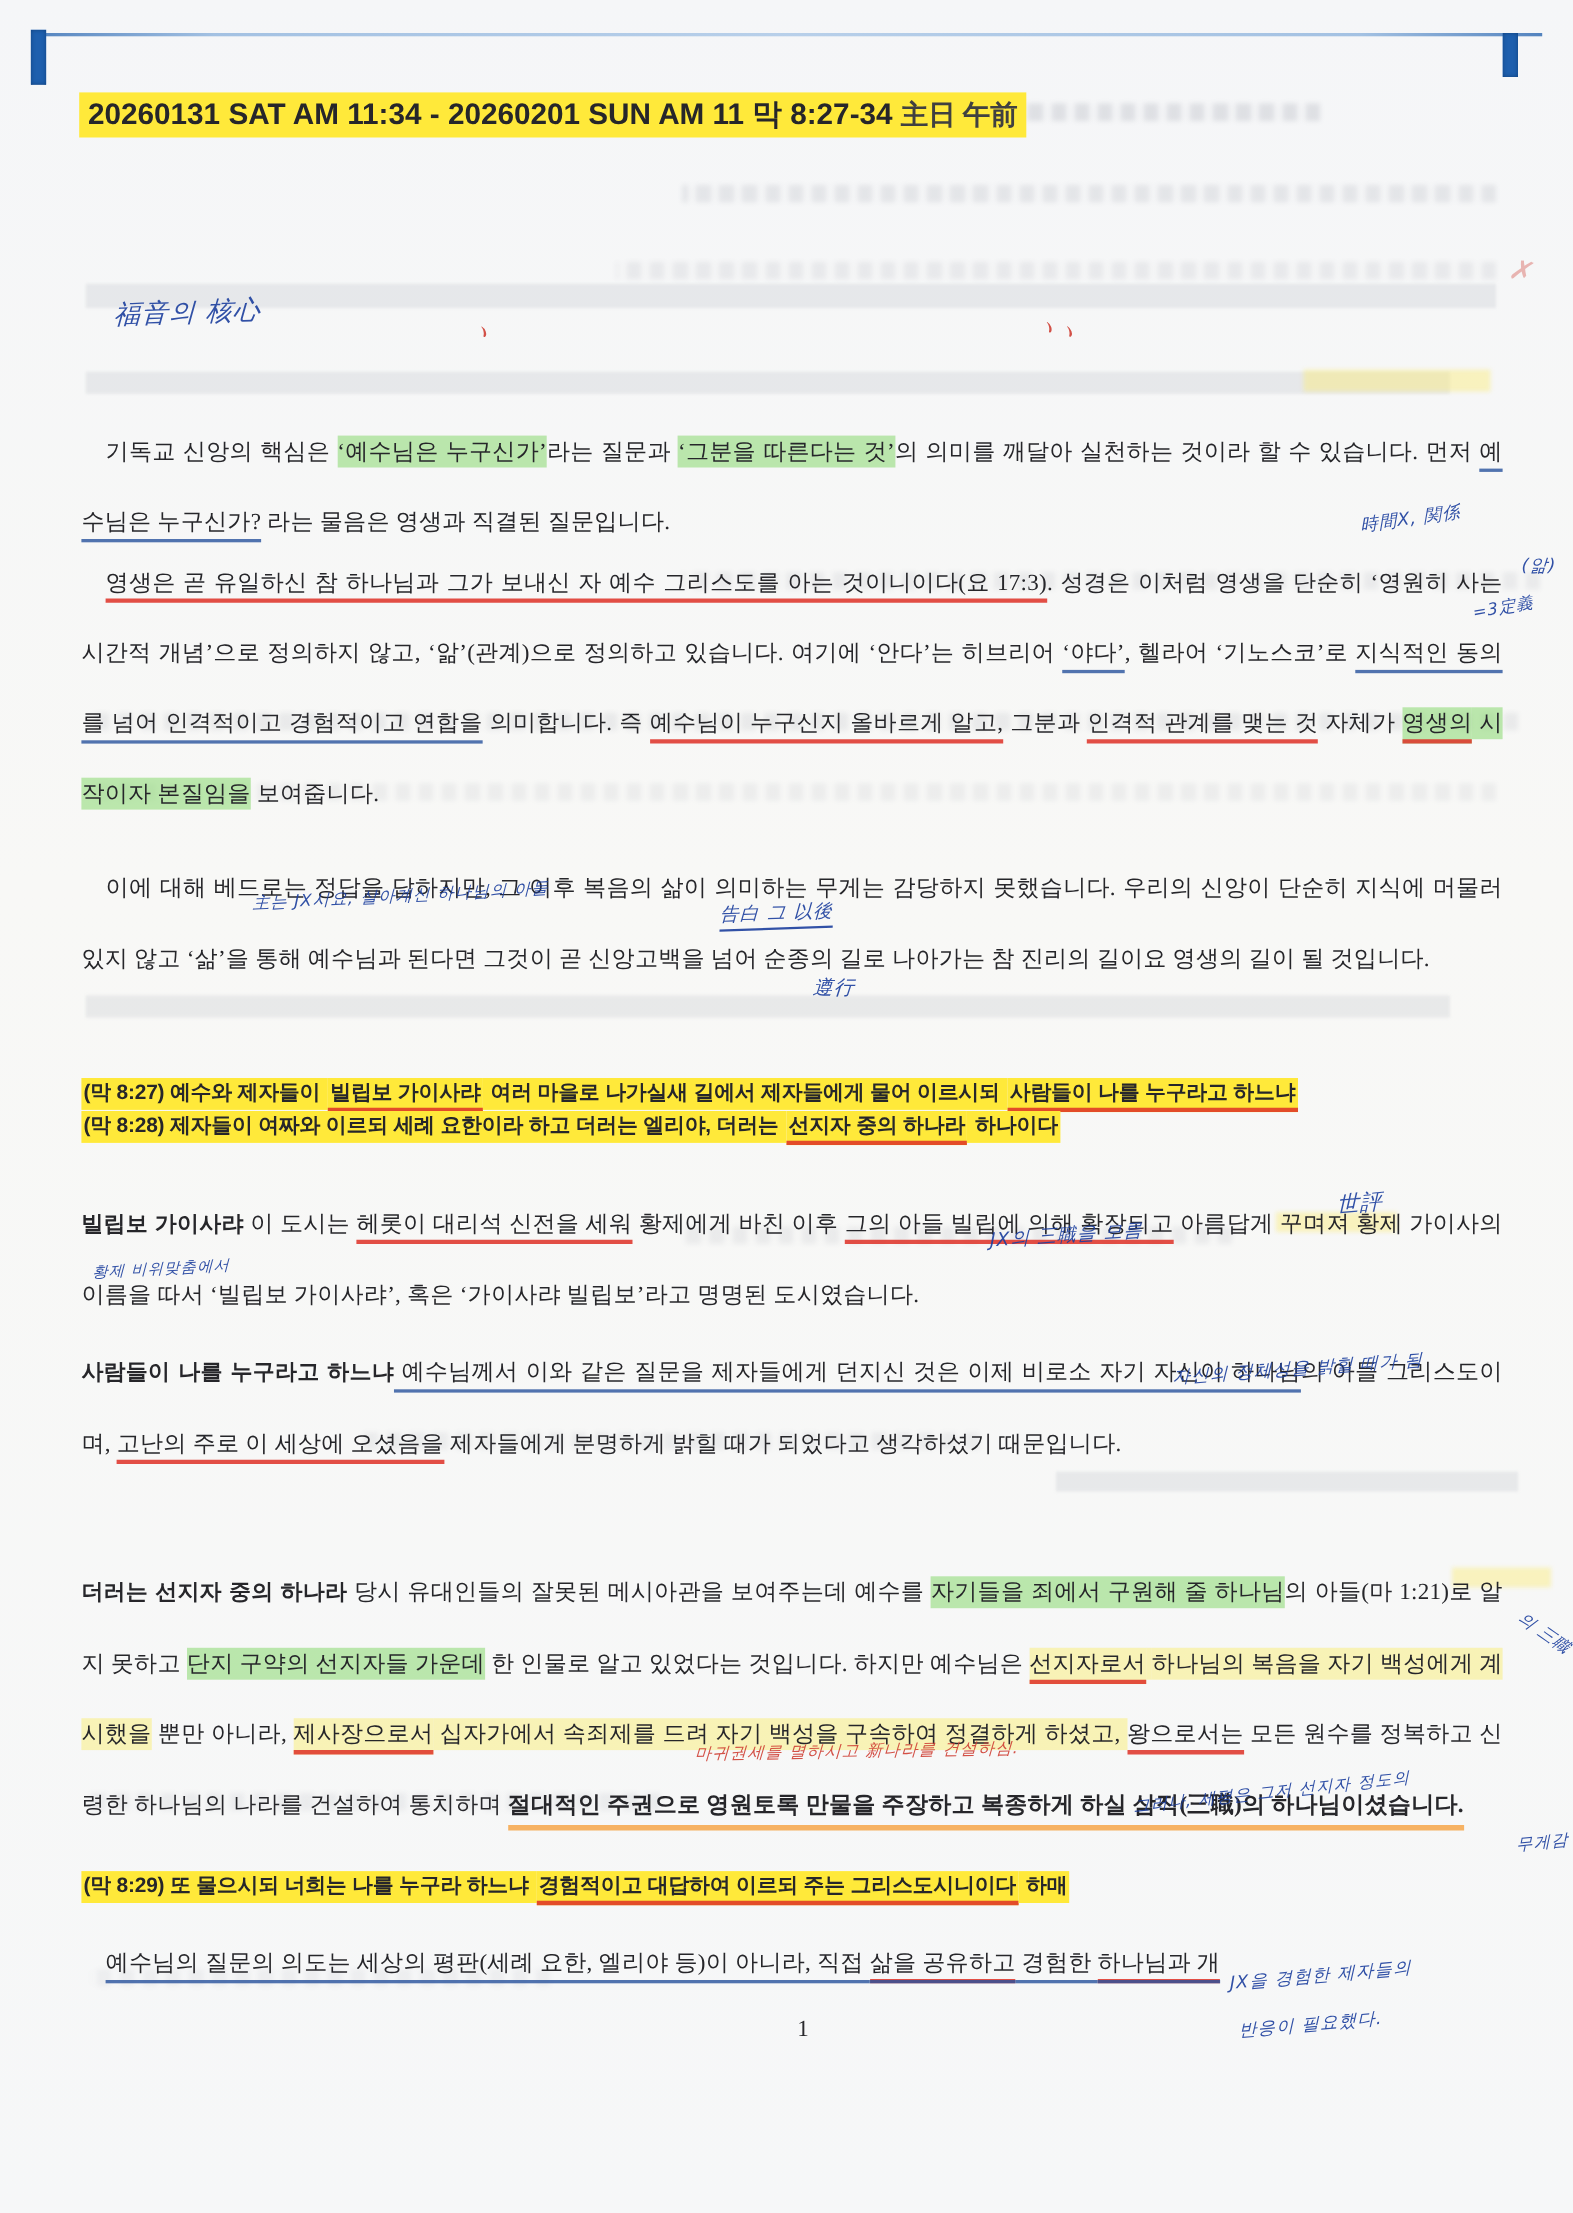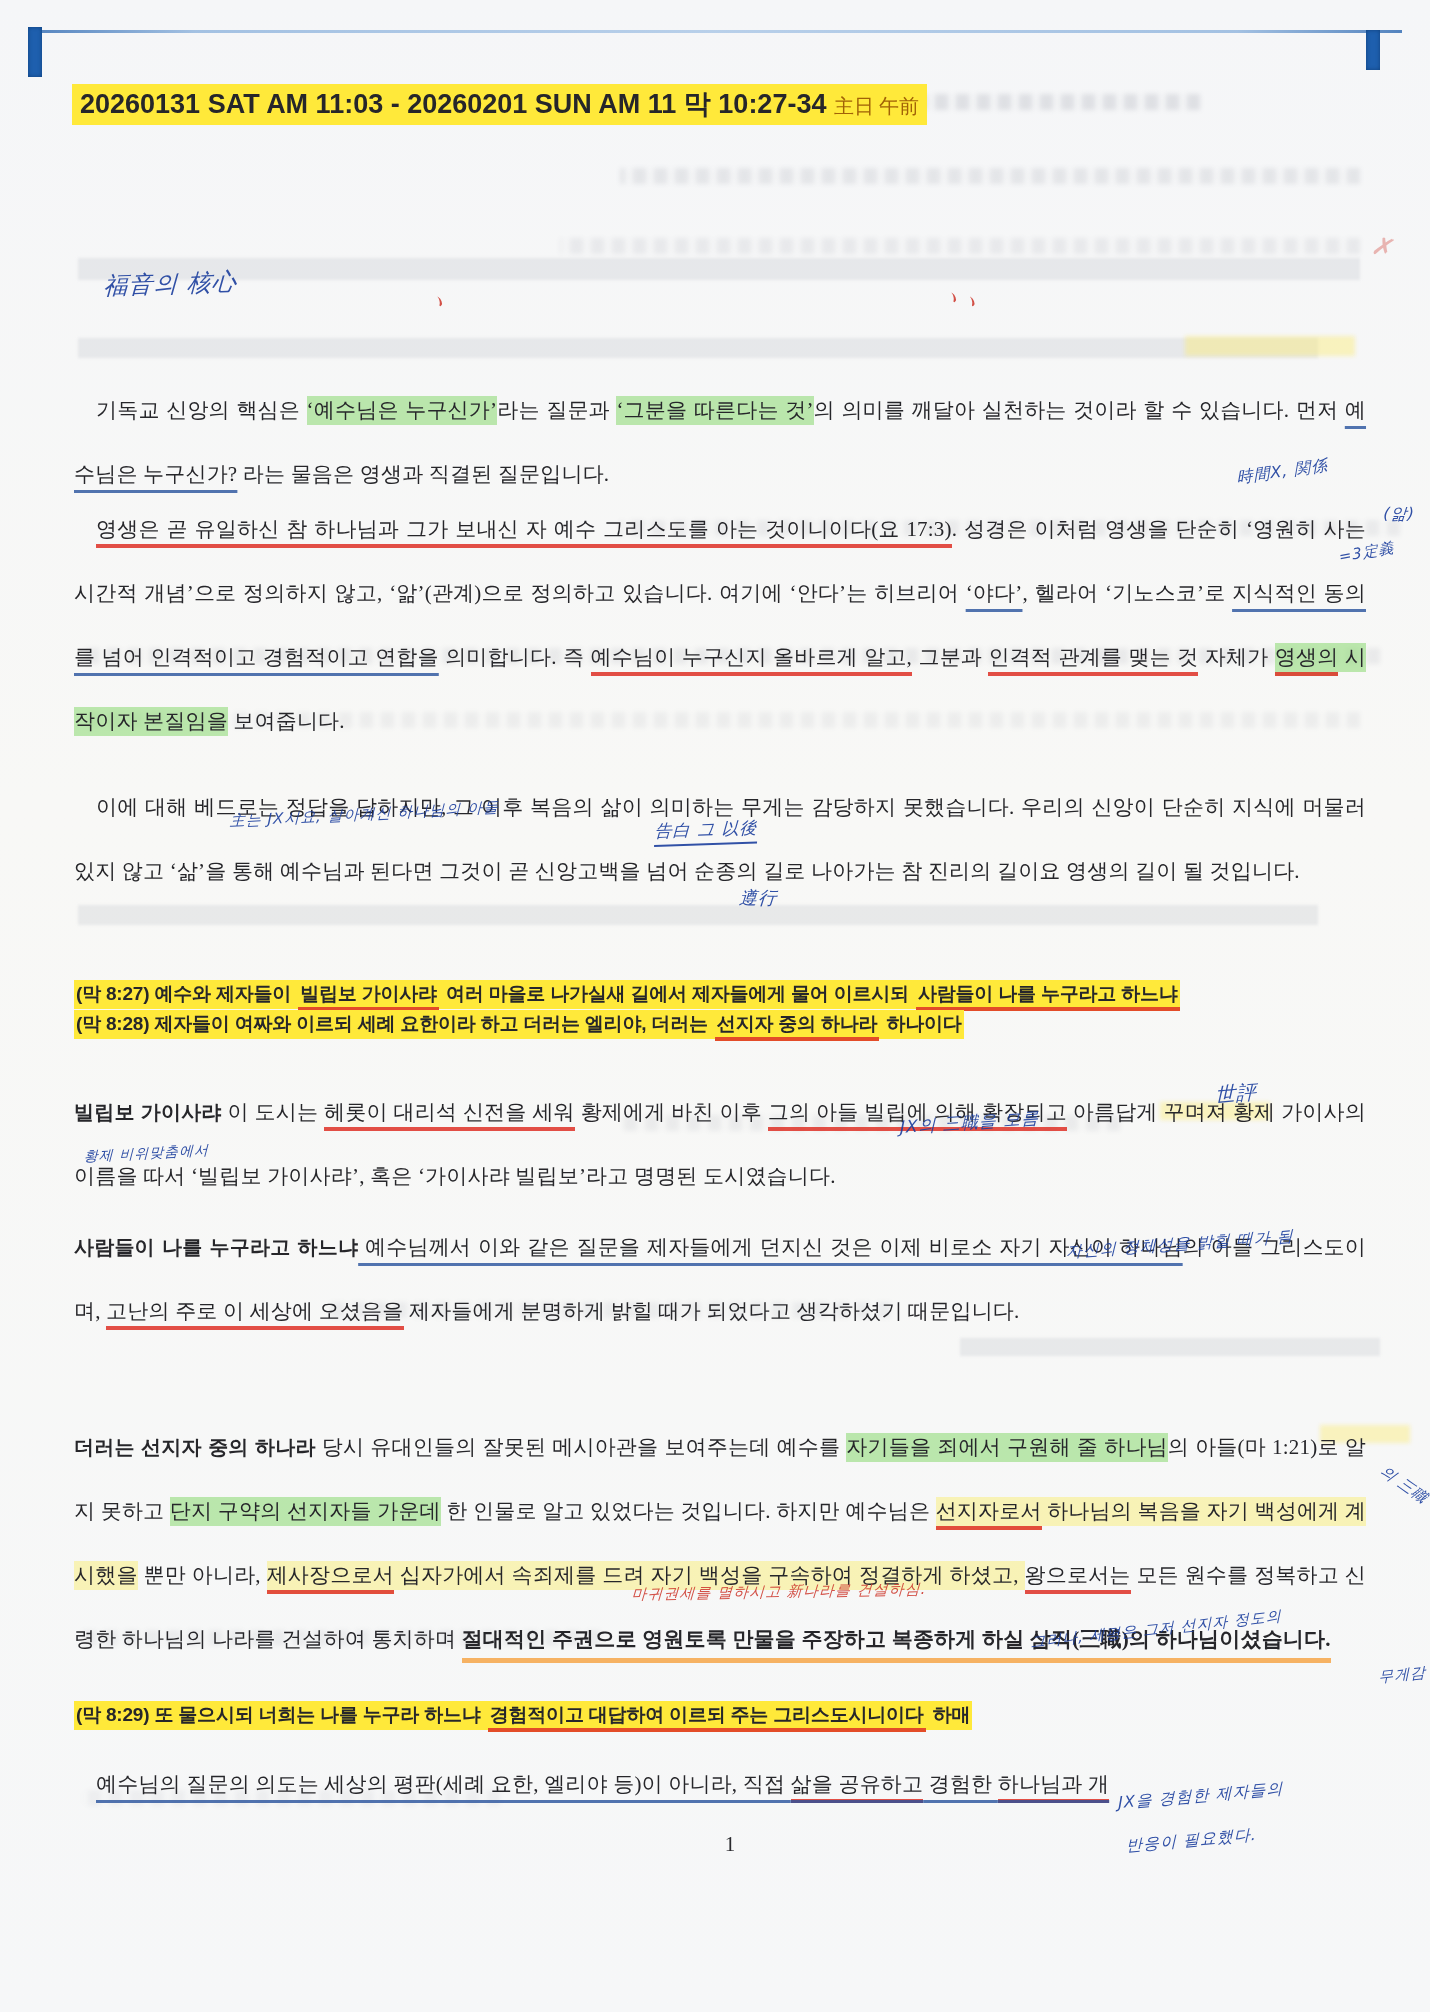--- a/index.html
+++ b/index.html
@@ -16,21 +16,21 @@
   .scan-tab.right { left:1366px; top:30px; width:14px; height:40px; }
   
   .ghost { position:absolute; height:16px; opacity:.38; filter:blur(2.5px); transform:scaleX(-1);
     background:repeating-linear-gradient(90deg, rgba(92,98,115,.30) 0 13px, rgba(92,98,115,.03) 13px 21px); }
   .band  { position:absolute; background:rgba(148,154,166,.16); filter:blur(1.5px); }
   .yghost{ position:absolute; background:rgba(250,235,120,.45); filter:blur(2px); }
   
   .header-line { position:absolute; left:72px; top:86px; font-family:"Liberation Sans",sans-serif;
     font-weight:bold; font-size:27px; white-space:nowrap; }
   .header-line .hl-yellow { padding:5px 8px 6px; }
-  .header-suffix { font-weight:normal; font-size:20px; color:#a16207; font-family:"Liberation Serif",serif; }
+  .header-suffix { font-weight:bold; font-size:25px; color:#404040; font-family:"Liberation Serif",serif; }
   
   .meta { position:absolute; left:74px; top:146px; font-family:"Liberation Sans",sans-serif;
     font-weight:bold; font-size:19px; line-height:28px; }
   .meta .label { color:#bf3322; margin-right:10px; }
   .meta .value { color:#e5523a; letter-spacing:.3px; }
   
   .block { position:absolute; left:74px; width:1292px; font-size:21px; line-height:64px;
     text-align:justify; letter-spacing:.2px; }
   .block.indent { text-indent:22px; }
   .block.verse { font-family:"Liberation Sans",sans-serif; font-weight:bold; font-size:19px;
@@ -76,21 +76,21 @@
     <div class="ghost" style="left:620px;top:1115px;width:500px;opacity:.28"></div>
     <div class="yghost" style="left:1160px;top:1102px;width:110px;height:18px"></div>
     <div class="ghost" style="left:330px;top:1302px;width:560px;opacity:.26"></div>
     <div class="band" style="left:960px;top:1338px;width:420px;height:18px"></div>
     <div class="yghost" style="left:1320px;top:1425px;width:90px;height:18px"></div>
     <div class="ghost" style="left:80px;top:1630px;width:520px;opacity:.26"></div>
     <div class="ghost" style="left:80px;top:1790px;width:420px;opacity:.2"></div>
   </div>
 
   <div class="header-line">
-    <span class="hl-yellow"><span>20260131 SAT AM 11:03 - 20260201 SUN AM 11  막 10:27-34</span> <span class="header-suffix">主日 午前</span></span>
+    <span class="hl-yellow"><span>20260131 SAT AM 11:34 - 20260201 SUN AM 11  막 8:27-34</span> <span class="header-suffix">主日 午前</span></span>
   </div>
 
 
   <div id="body-blocks">
       <div class="block para indent" style="top: 378px;"><span class="">기독교 신앙의 핵심은 </span><span class="hl-green">‘예수님은 누구신가’</span><span class="">라는 질문과 </span><span class="hl-green">‘그분을 따른다는 것’</span><span class="">의 의미를 깨달아 실천하는 것이라 할 수 있습니다. 먼저 </span><span class="u-blue">예수님은 누구신가?</span><span class=""> 라는 물음은 </span><span class="u-dark">영생과</span><span class=""> 직결된 질문입니다.</span></div>
       <div class="block para indent" style="top: 497px;"><span class="u-red">영생은 곧 유일하신 참 하나님과 그가 보내신 자 예수 그리스도를 아는 것이니이다(요 17:3)</span><span class="">. 성경은 이처럼 영생을 단순히 ‘영원히 사는 시간적 개념’으로 정의하지 않고, ‘앎’(관계)으로 정의하고 있습니다. 여기에 ‘안다’는 히브리어 </span><span class="u-blue">‘야다’</span><span class="">, 헬라어 ‘기노스코’로 </span><span class="u-blue">지식적인 동의를 넘어 인격적이고 경험적이고 연합을</span><span class=""> 의미합니다. 즉 </span><span class="u-red">예수님이 누구신지 올바르게 알고,</span><span class=""> 그분과 </span><span class="u-red">인격적 관계를 맺는 것</span><span class=""> 자체가 </span><span class="hl-green u-red">영생의</span><span class="hl-green"> 시작이자 본질임을</span><span class=""> 보여줍니다.</span></div>
       <div class="block para indent" style="top: 775px;"><span class="">이에 대해 베드로는 정답을 답하지만, 그 이후 </span><span class="u-dark">복음의 삶이 의미하는 무게는 감당하지 못했</span><span class="">습니다. 우리의 신앙이 단순히 지식에 머물러 있지 않고 ‘삶’을 통해 예수님과 된다면 그것이 곧 신앙고백을 넘어 순종의 길로 나아가는 참 진리의 길이요 영생의 길이 될 것입니다.</span></div>
       <div class="block verse" style="top: 974px;"><span class="hl-yellow">(막 8:27) 예수와 제자들이 </span><span class="hl-yellow u-red">빌립보 가이사랴</span><span class="hl-yellow"> 여러 마을로 나가실새 길에서 제자들에게 물어 이르시되 </span><span class="hl-yellow u-red">사람들이 나를 누구라고 하느냐</span></div>
       <div class="block verse" style="top: 1004px;"><span class="hl-yellow">(막 8:28) 제자들이 여짜와 이르되 세례 요한이라 하고 더러는 엘리야, 더러는 </span><span class="hl-yellow u-red">선지자 중의 하나라</span><span class="hl-yellow"> 하나이다</span></div>
       <div class="block para" style="top: 1080px;"><span class="bold">빌립보 가이사랴</span><span class=""> 이 도시는 </span><span class="u-red">헤롯이 대리석 신전을 세워</span><span class=""> 황제에게 바친 이후 </span><span class="u-red">그의 아들 빌립에 의해 확장되고</span><span class=""> 아름답게 꾸며져 황제 가이사의 이름을 따서 ‘빌립보 가이사랴’, 혹은 ‘가이사랴 빌립보’라고 명명된 도시였습니다.</span></div>

